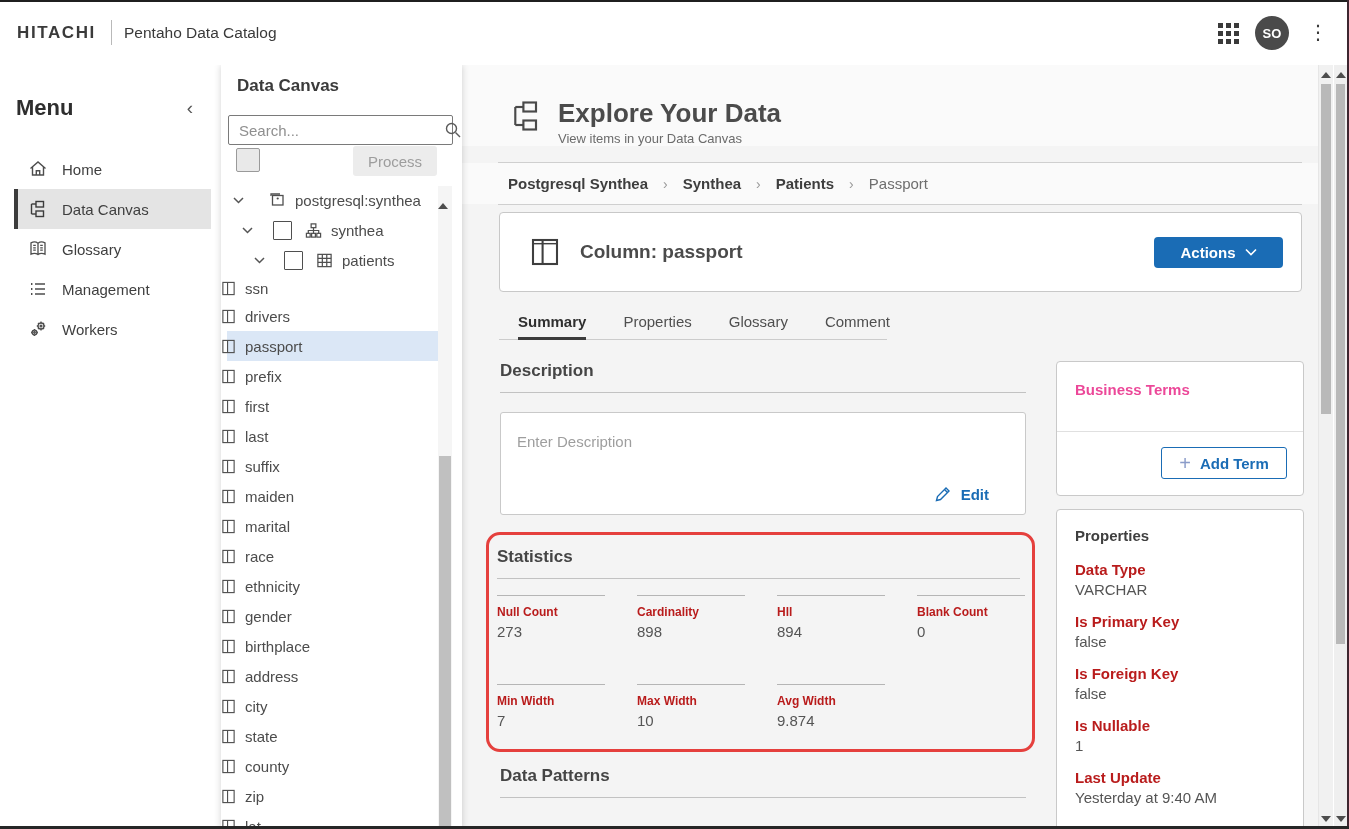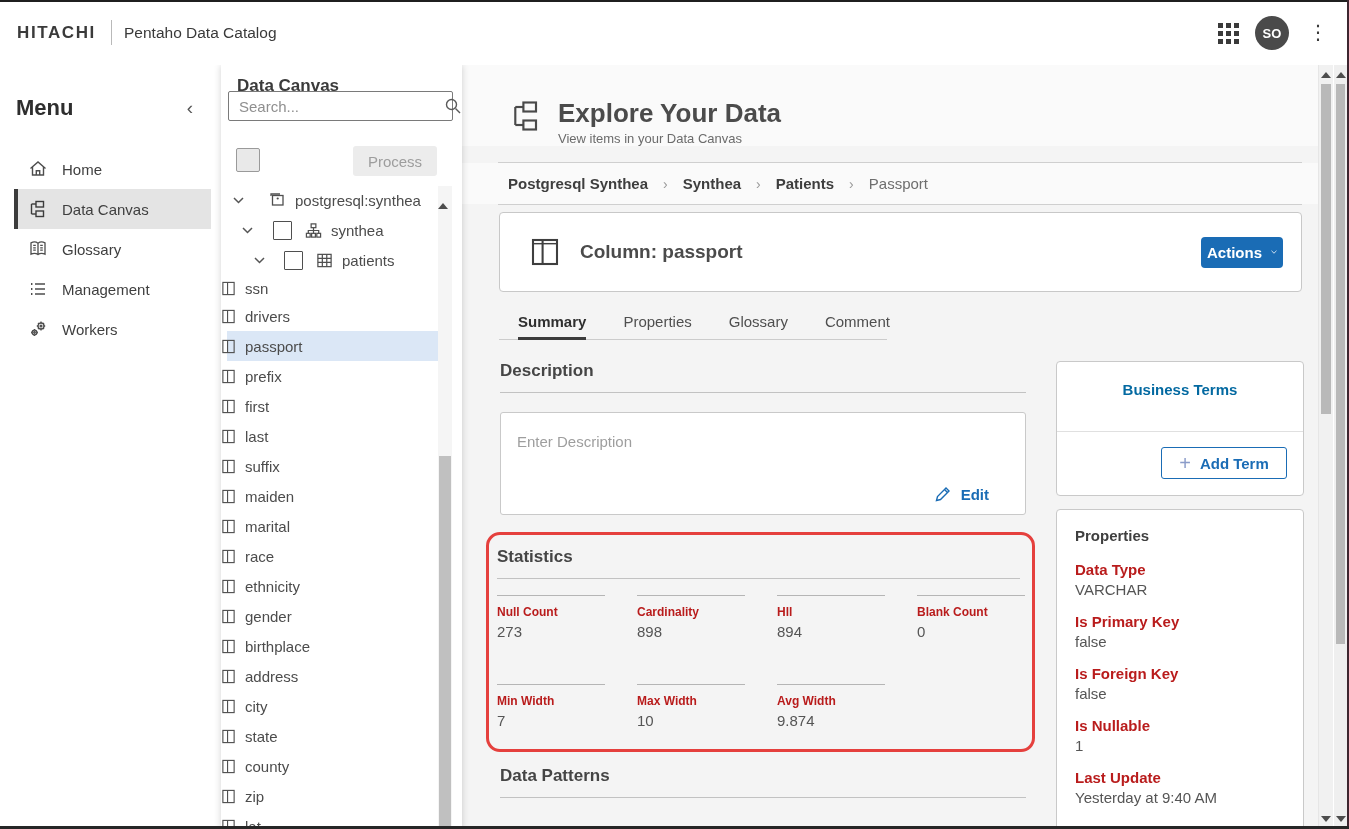--- a/index.html
+++ b/index.html
@@ -30,21 +30,21 @@
   .menu-title{font-size:22px;font-weight:700;color:#2e2e2e;}
   .menu-collapse{margin-left:auto;font-size:19px;color:#555;cursor:pointer;padding-right:12px;}
   .menu-items{margin-top:28px;}
   .menu-item{display:flex;align-items:center;gap:14px;height:40px;margin:0 10px 0 14px;padding-left:14px;font-size:15px;color:#3f3f3f;cursor:pointer;}
   .menu-item.active{background:#e4e4e4;box-shadow:inset 4px 0 0 #3c3c3c;}
   .menu-item svg{flex:0 0 auto;}
 
   
   .tree{position:absolute;top:65px;left:221px;width:241px;bottom:0;background:#fff;z-index:3;box-shadow:0 0 7px rgba(0,0,0,.18);}
   .tree-title{margin:11px 0 0 16px;font-size:17px;font-weight:700;color:#3b3b3b;}
-  .tree-search{position:absolute;left:7px;top:26px;width:225px;height:30px;border:1px solid #7a7a7a;border-radius:2px;background:#fff;display:flex;align-items:center;}
+  .tree-search{position:absolute;left:7px;top:50px;width:225px;height:30px;border:1px solid #7a7a7a;border-radius:2px;background:#fff;display:flex;align-items:center;}
   .tree-search input{border:none;outline:none;flex:1;padding:0 6px 0 10px;font-size:15px;color:#555;font-family:inherit;background:transparent;}
   .tree-search input::placeholder{color:#8f8f8f;}
   .tree-search .search-ic{margin-right:9px;display:flex;}
   .tree-controls{position:absolute;left:0;top:81px;width:100%;height:30px;}
   .tree-cb{position:absolute;left:15px;top:2px;width:24px;height:24px;border:1px solid #9a9a9a;background:#e9e9e9;border-radius:2px;cursor:pointer;}
   .process-btn{position:absolute;left:132px;top:0;width:84px;height:30px;background:#ececec;border:none;border-radius:3px;color:#9d9d9d;font-size:15px;font-family:inherit;cursor:default;}
   .tree-list{position:absolute;left:0;right:0;top:120px;bottom:0;overflow:hidden;}
   .tree-row{position:relative;display:flex;align-items:center;height:30px;font-size:15px;color:#4c4c4c;cursor:pointer;white-space:nowrap;}
   .tree-row > *{position:relative;z-index:1;}
   .tree-row.selected::before{content:'';position:absolute;left:6px;right:22px;top:0;bottom:0;background:#dbe7f6;z-index:0;}
@@ -66,21 +66,21 @@
   .page-subtitle{font-size:13px;color:#6b6b6b;margin-top:3px;}
   .hdiv{border-top:1px solid #cfcfcf;margin:0 16px 0 36px;}
   .div1{margin-top:16px;}
   .breadcrumb{height:41px;display:flex;align-items:center;padding-left:46px;gap:15px;font-size:15px;background:#fafafa;}
   .crumb{color:#3e3e3e;font-weight:600;}
   .crumb.last{color:#6e6e6e;font-weight:400;cursor:default;}
   .crumb-sep{color:#9a9a9a;font-size:14px;}
 
   .entity-card{margin:7px 0 0 37px;width:803px;height:80px;background:#fff;border:1px solid #c8c8c8;border-radius:4px;display:flex;align-items:center;padding:0 18px 0 29px;}
   .entity-title{margin-left:19px;font-size:19px;font-weight:700;color:#4b4b4b;}
-  .actions-btn{margin-left:auto;width:82px;height:31px;background:#1a6cb5;color:#fff;border:none;border-radius:4px;font-size:15px;font-weight:600;font-family:inherit;display:flex;align-items:center;justify-content:center;gap:9px;cursor:pointer;}
+  .actions-btn{margin-left:auto;width:129px;height:31px;background:#1a6cb5;color:#fff;border:none;border-radius:4px;font-size:15px;font-weight:600;font-family:inherit;display:flex;align-items:center;justify-content:center;gap:9px;cursor:pointer;}
 
   .tabs{margin:14px 0 0 37px;display:flex;gap:37px;border-bottom:1px solid #ccc;width:388px;padding-left:19px;}
   .tab{padding:7px 0 9px 0;font-size:15px;color:#4f4f4f;cursor:pointer;position:relative;}
   .tab.active{color:#2f2f2f;font-weight:700;}
   .tab.active::after{content:'';position:absolute;left:0;right:0;bottom:-1px;height:3px;background:#3c3c3c;}
 
   .content{display:flex;gap:30px;margin:21px 0 0 38px;align-items:flex-start;}
   .left-col{width:526px;}
   .right-col{width:248px;}
 
@@ -90,21 +90,21 @@
   .edit-link{position:absolute;right:36px;bottom:11px;display:flex;align-items:center;gap:9px;color:#1a6cb5;font-size:15px;font-weight:700;cursor:pointer;}
 
   .annotated{margin-top:17px;margin-left:-14px;width:549px;border:3px solid #e5403d;border-radius:14px;padding:12px 12px 20px 8px;}
   .stats-grid{margin-top:16px;display:grid;grid-template-columns:repeat(4,140px);row-gap:44px;}
   .stat .stat-line{width:108px;border-top:1px solid #b5b5b5;}
   .stat .stat-label{margin-top:9px;font-size:12px;font-weight:700;color:#b91c1c;}
   .stat .stat-value{margin-top:4px;font-size:15px;color:#555;}
   .dp-heading{margin-top:14px;}
 
   .bt-card{background:#fff;border:1px solid #c9c9c9;border-radius:4px;height:135px;}
-  .bt-head{height:70px;border-bottom:1px solid #e0e0e0;padding:19px 18px 8px 18px;font-size:15px;font-weight:700;color:#0369a1;text-align:center;}
+  .bt-head{height:70px;border-bottom:1px solid #e0e0e0;padding:19px 18px 8px 18px;font-size:15px;font-weight:700;color:#ec4899;}
   .bt-body{display:flex;justify-content:flex-end;padding:15px 16px 0 0;}
   .add-term-btn{width:126px;height:32px;background:#fff;border:1px solid #1a6cb5;border-radius:3px;color:#1a6cb5;font-size:15px;font-weight:700;font-family:inherit;display:flex;align-items:center;justify-content:center;gap:9px;cursor:pointer;}
   .add-term-btn .plus{color:#8b9cc9;font-size:20px;font-weight:400;line-height:18px;}
 
   .props-card{margin-top:13px;background:#fff;border:1px solid #c9c9c9;border-radius:4px;padding:17px 18px;height:360px;}
   .props-title{font-size:15px;font-weight:700;color:#3f3f3f;margin-bottom:17px;}
   .prop-item{margin-bottom:15px;}
   .prop-label{font-size:15px;font-weight:700;color:#b91c1c;}
   .prop-value{font-size:15px;color:#555;margin-top:3px;}
 

